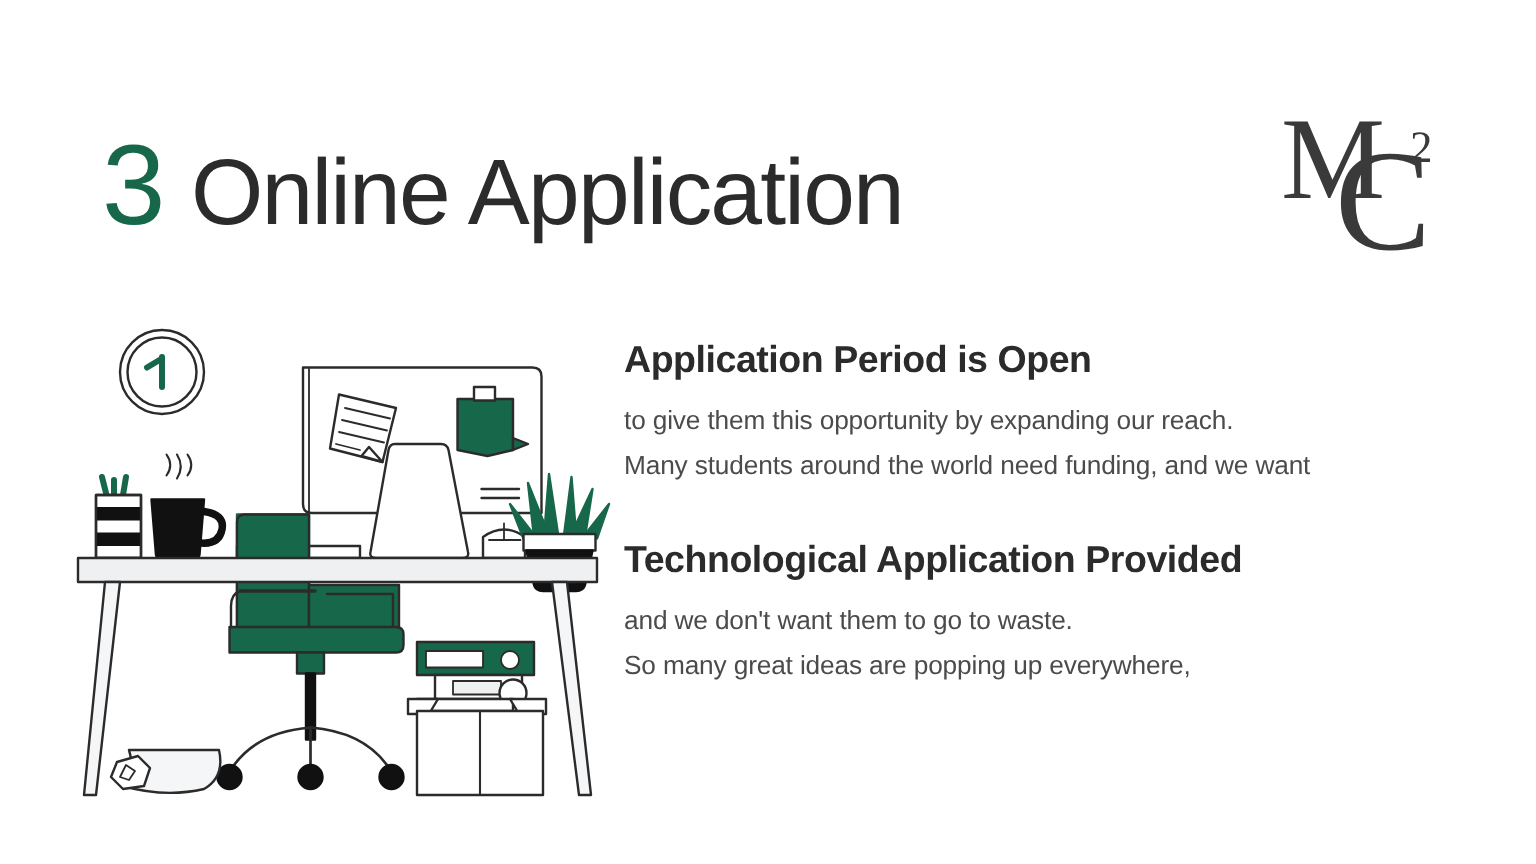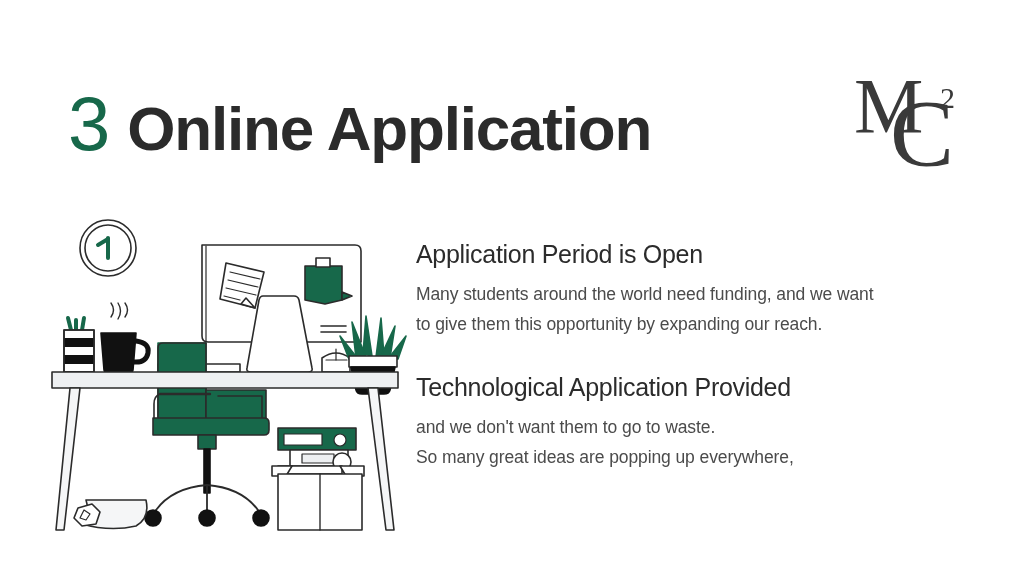--- a/index.html
+++ b/index.html
@@ -31,21 +31,21 @@
   }
   .step-number {
     font-size: 76px;
     font-weight: 400;
     color: #17684a;
     line-height: 1;
     letter-spacing: -1px;
   }
   .title-text {
     font-size: 62px;
-    font-weight: 700;
+    font-weight: 400;
     color: #2b2b2b;
     line-height: 1;
     letter-spacing: -1.2px;
     margin-top: 20px;
   }
 
   
   .logo {
     position: absolute;
     right: 52px;
@@ -57,24 +57,24 @@
   
   .content {
     position: absolute;
     left: 416px;
     top: 222px;
     width: 560px;
   }
   .block + .block { margin-top: 34px; }
   .block-heading {
     font-size: 25px;
-    font-weight: 400;
+    font-weight: 700;
     color: #2b2b2b;
     letter-spacing: -0.3px;
-    margin: 18px 0 10px 0;
+    margin: 4px 0 10px 0;
     line-height: 1.15;
   }
   .block-body {
     font-size: 17.5px;
     color: #4b4b4b;
     line-height: 1.72;
     margin: 0;
     letter-spacing: -0.1px;
   }
   .block-body .ln { display: block; }
@@ -106,22 +106,22 @@
         <text x="88" y="38" font-size="30">2</text>
       </g>
     </svg>
   </div>
 
   <div class="content">
 
     <div class="block">
       <h2 class="block-heading">Application Period is Open</h2>
       <p class="block-body">
+        <span class="ln">to give them this opportunity by expanding our reach.</span>
         <span class="ln">Many students around the world need funding, and we want</span>
-        <span class="ln">to give them this opportunity by expanding our reach.</span>
       </p>
     </div>
 
     <div class="block">
       <h2 class="block-heading">Technological Application Provided</h2>
       <p class="block-body">
         <span class="ln">and we don't want them to go to waste.</span>
         <span class="ln">So many great ideas are popping up everywhere,</span>
       </p>
     </div>

